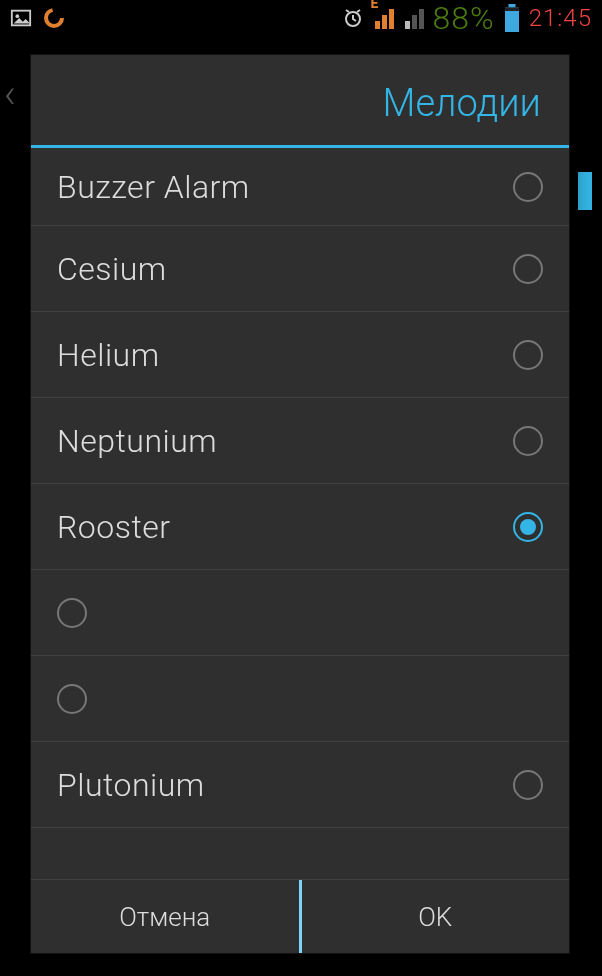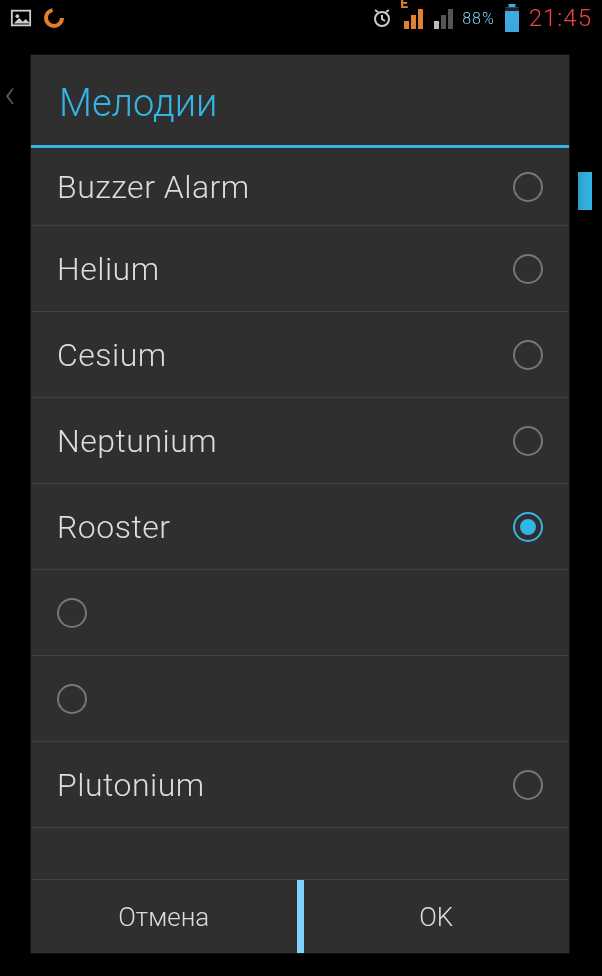--- a/index.html
+++ b/index.html
@@ -20,32 +20,33 @@
     align-items: center;
     padding: 0 10px;
     font-size: 22px;
     color: #e8e8e8;
   }
   .statusbar .left { display: flex; align-items: center; gap: 10px; }
   .statusbar .spacer { flex: 1; }
   .statusbar .right { display: flex; align-items: center; gap: 8px; }
   .sb-icon { display: inline-flex; align-items: center; justify-content: center; }
   .time { font-size: 24px; color: #ef4444; letter-spacing: 1px; }
-  .battpct { font-size: 16px; color: #7dd3fc; letter-spacing: 1px; }
+  .battpct { font-size: 32px; color: #4d7c0f; letter-spacing: 1px; }
   .dialog-shadow {
     position: absolute;
     top: 54px;
     left: 30px;
     width: 540px;
     height: 900px;
     background: #2f2f2f;
     border: 1px solid #111;
     box-shadow: 0 0 20px rgba(0,0,0,0.6);
     display: flex;
     flex-direction: column;
+    text-align: right;
   }
   .dialog-title {
     padding: 26px 28px 20px;
     font-size: 38px;
     color: #33b5e5;
     font-weight: 300;
   }
   .dialog-title-underline {
     height: 3px;
     background: #33b5e5;
@@ -98,21 +99,21 @@
   }
   .dialog-button {
     flex: 1;
     display: flex;
     align-items: center;
     justify-content: center;
     font-size: 26px;
     color: #ddd;
     cursor: pointer;
   }
-  .dialog-button.cancel { border-right: 7px solid #7dd3fc; }
+  .dialog-button.cancel { border-right: 3px solid #7dd3fc; }
   .behind-chevron {
     position: absolute;
     top: 70px;
     left: 4px;
     color: #555;
     font-size: 40px;
   }
   .behind-accent {
     position: absolute;
     top: 172px;
@@ -180,25 +181,25 @@
 
 <div class="dialog-shadow">
   <div class="dialog-title">Мелодии</div>
   <div class="dialog-title-underline"></div>
   <div class="ringtone-list" id="ringtone-list">
       <div class="ringtone-item">
         <span class="ringtone-label">Buzzer Alarm</span>
         <span class="radio"></span>
       </div>
       <div class="ringtone-item">
+        <span class="ringtone-label">Cesium</span>
+        <span class="radio"></span>
+      </div>
+      <div class="ringtone-item">
         <span class="ringtone-label">Helium</span>
-        <span class="radio"></span>
-      </div>
-      <div class="ringtone-item">
-        <span class="ringtone-label">Cesium</span>
         <span class="radio"></span>
       </div>
       <div class="ringtone-item">
         <span class="ringtone-label">Neptunium</span>
         <span class="radio"></span>
       </div>
       <div class="ringtone-item">
         <span class="ringtone-label">Rooster</span>
         <span class="radio selected"></span>
       </div>

